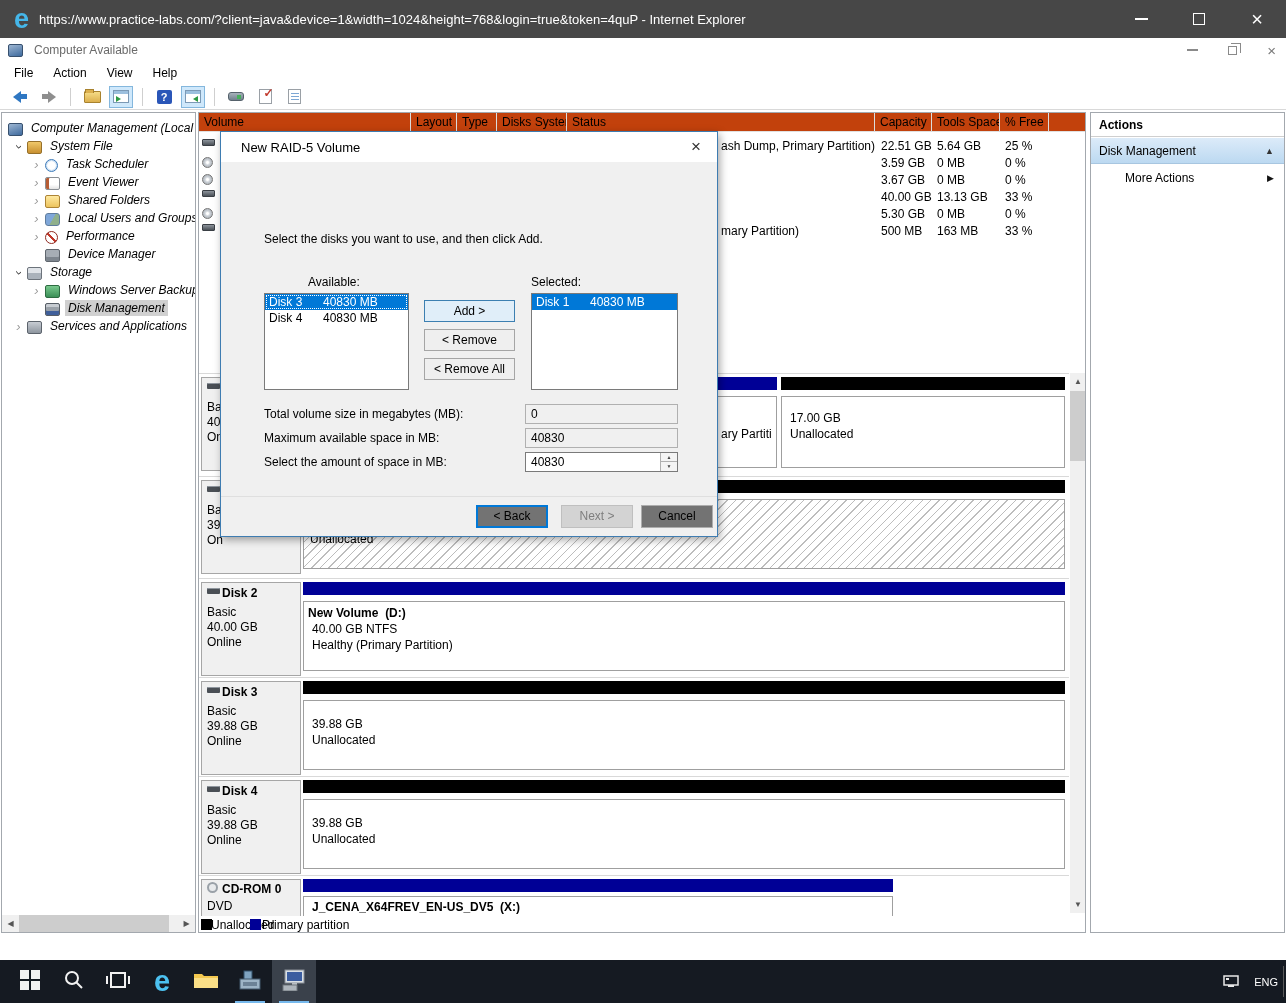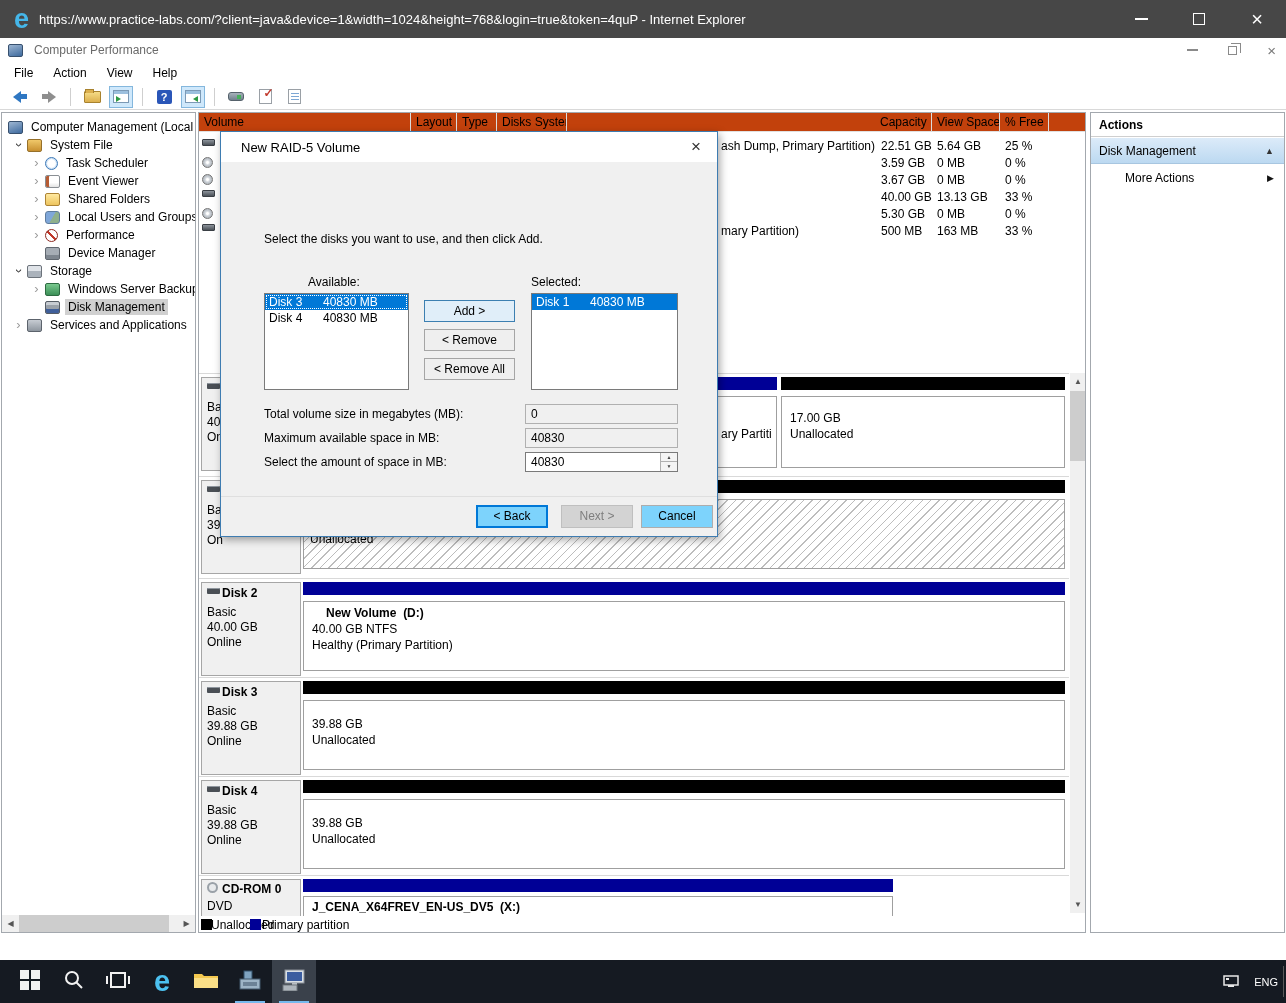--- a/index.html
+++ b/index.html
@@ -53,21 +53,21 @@
   .mark-red { color:#c23b2e; }
   .ico-doc .lines { position:absolute; left:2px; top:3px; width:8px; height:1px; background:#7da7d4; box-shadow:0 3px 0 #7da7d4, 0 6px 0 #7da7d4; }
 
   
   .pane { position:absolute; top:112px; height:821px; background:#fff; border:1px solid #a3a8ae; }
   .tree-pane { left:1px; width:195px; }
   .center-pane { left:198px; width:888px; overflow:hidden; }
   .actions-pane { left:1090px; width:195px; }
 
   
-  .tree-row { height:18px; display:flex; align-items:center; white-space:nowrap; overflow:hidden; margin-top:0px; }
+  .tree-row { height:18px; display:flex; align-items:flex-end; white-space:nowrap; overflow:hidden; margin-top:0px;font-style:italic; }
   .chev { width:17px; flex:none; font-size:13px; color:#9a9a9a; text-align:center; line-height:14px; }
   .chev.exp { color:#3c3c3c; transform:rotate(90deg); }
   .chev.hid { visibility:hidden; }
   .ti { width:15px; height:13px; margin-right:5px; flex:none; border-radius:2px; position:relative; }
   .ti-computer { background:linear-gradient(160deg,#9db6d2,#3e6a9e); border:1px solid #37506e; }
   .ti-tools { background:linear-gradient(#f0c86a,#c89030); border:1px solid #96702a; }
   .ti-scheduler { width:13px; height:13px; border-radius:50%; background:radial-gradient(#fff 50%,#cfe2f5 60%); border:1px solid #3d7ab8; }
   .ti-event { background:linear-gradient(#fff 60%,#e3e3e3); border:1px solid #8a8f94; box-shadow:inset 3px 0 0 #b65c34; }
   .ti-shared { background:linear-gradient(#ffe9a0,#edc45e); border:1px solid #ad8435; }
   .ti-users { background:linear-gradient(120deg,#7fa7d9 48%,#8fb08c 52%); border:1px solid #5e7c9e; border-radius:3px; }
@@ -138,21 +138,21 @@
   .lb-item.focus { outline:1px dotted #fff; outline-offset:-2px; }
   .midbtn { position:absolute; left:203px; width:91px; height:22px; background:#efefef; border:1px solid #a5a5a5; font-size:12px; text-align:center; line-height:20px; }
   .midbtn.def { background:#e0eef9; border:1px solid #3c7fb1; }
   .fld-label { position:absolute; left:43px; }
   .fld { position:absolute; left:304px; width:153px; height:20px; line-height:18px; padding-left:5px; background:#f0f0f0; border:1px solid #b0b0b0; }
   .fld.edit { background:#fff; border:1px solid #7a7a7a; }
   .spin { position:absolute; right:0px; top:0px; width:17px; height:18px; }
   .spin div { height:9px; background:#f4f4f4; border-left:1px solid #b0b0b0; font-size:5px; text-align:center; line-height:9px; color:#444; }
   .spin div:first-child { border-bottom:1px solid #b0b0b0; }
   .dlg-footer { position:absolute; left:0; bottom:0; width:100%; height:40px; border-top:1px solid #dfdfdf; }
-  .fbtn { position:absolute; top:8px; width:72px; height:23px; background:#7dd3fc; border:1px solid #adadad; text-align:center; line-height:21px; }
+  .fbtn { position:absolute; top:8px; width:72px; height:23px; background:#737373; border:1px solid #adadad; text-align:center; line-height:21px; }
   .fbtn.focusbtn { border:2px solid #0078d7; line-height:19px; }
   .fbtn.disabled { background:#d3d3d3; border:1px solid #bfbfbf; color:#7e7e7e; }
 
   
   .taskbar { position:absolute; left:0; top:960px; width:1286px; height:43px; background:#151a22; display:flex; align-items:stretch; }
   .tk-slot { width:44px; height:43px; display:flex; align-items:center; justify-content:center; position:relative; }
   .tk-slot.open::after { content:""; position:absolute; left:7px; right:7px; bottom:0; height:2px; background:#76b9ed; }
   .tk-slot.active { background:#3a414b; }
   .tk-right { position:absolute; right:8px; top:0; height:43px; display:flex; align-items:center; gap:14px; color:#fff; }
   .tk-sep { position:absolute; right:2px; top:6px; height:31px; width:1px; background:#5a5a5a; }
@@ -173,21 +173,21 @@
       <span class="ie-ctrl">
           <span class="ie-max-glyph"></span>
         </span>
       <span class="ie-ctrl" style="font-size:20px;">×</span>
     </div>
   </div>
 
   <div class="cm-window">
     <div class="cm-titlebar">
       <span class="ti ti-computer" style="margin-left:8px;"></span>
-      <span class="cm-title">Computer Performance</span>
+      <span class="cm-title">Computer Available</span>
       <div class="cm-ctrls">
         <span class="cm-min"></span>
         <span class="cm-restore"></span>
         <span class="cm-close">×</span>
       </div>
     </div>
     <div class="menubar">
         <span class="menu-item">File</span>
         <span class="menu-item">Action</span>
         <span class="menu-item">View</span>
@@ -299,22 +299,23 @@
       <span class="hs-arrow" style="right:0;">▶</span>
     </div>
   </div>
 
   <div class="pane center-pane">
     <div class="vol-header">
         <span class="vh-cell" style="left: 0px; width: 212px;">Volume</span>
         <span class="vh-cell" style="left: 212px; width: 46px;">Layout</span>
         <span class="vh-cell" style="left: 258px; width: 40px;">Type</span>
         <span class="vh-cell" style="left: 298px; width: 70px;">Disks System</span>
+        <span class="vh-cell" style="left: 368px; width: 308px;">Status</span>
         <span class="vh-cell" style="left: 676px; width: 57px;">Capacity</span>
-        <span class="vh-cell" style="left: 733px; width: 68px;">View Space</span>
+        <span class="vh-cell" style="left: 733px; width: 68px;">Tools Space</span>
         <span class="vh-cell" style="left: 801px; width: 49px;">% Free</span>
       </div>
     <div>
         <div class="vol-row" style="top: 25px;">
           <span class="vicon"></span>
           <span style="left: 522px;">ash Dump, Primary Partition)</span>
           <span style="left: 682px;">22.51 GB</span>
           <span style="left: 738px;">5.64 GB</span>
           <span style="left: 806px;">25 %</span>
         </div>
@@ -385,21 +386,21 @@
         <div class="disk-row" style="top: 469px; height: 96px;">
           <div class="dlabel" style="top: 0px;">
             <span class="slab"></span>
             <span class="dname" style="top: 3px;">Disk 2</span>
             <span style="top: 22px;">Basic</span>
             <span style="top: 37px;">40.00 GB</span>
             <span style="top: 52px;">Online</span>
           </div>
           <div class="pbar bar-primary" style="top: 0px; left: 104px; width: 762px;"></div>
           <div class="part-box" style="top: 19px; left: 104px; width: 762px; height: 70px;">
-            <span style="left: 22px; top: 4px; font-weight: bold;">New Volume  (D:)</span>
+            <span style="left: 4px; top: 4px; font-weight: bold;">New Volume  (D:)</span>
             <span style="left: 8px; top: 20px;">40.00 GB NTFS</span>
             <span style="left: 8px; top: 36px;">Healthy (Primary Partition)</span>
           </div>
         </div>
         <div class="disk-row" style="top: 568px; height: 96px;">
           <div class="dlabel" style="top: 0px;">
             <span class="slab"></span>
             <span class="dname" style="top: 3px;">Disk 3</span>
             <span style="top: 22px;">Basic</span>
             <span style="top: 37px;">39.88 GB</span>

